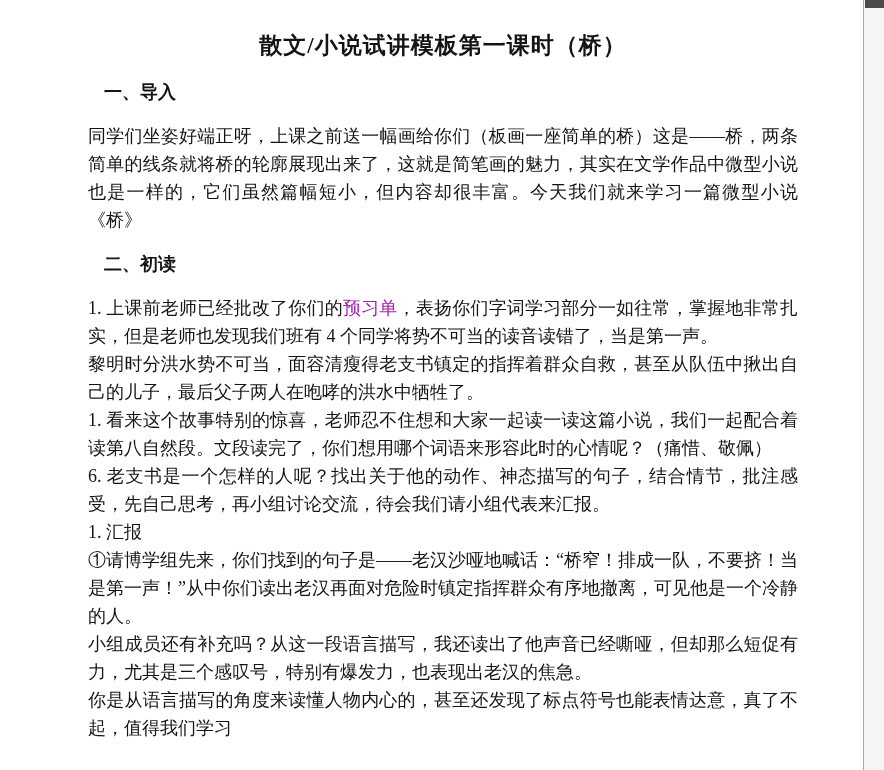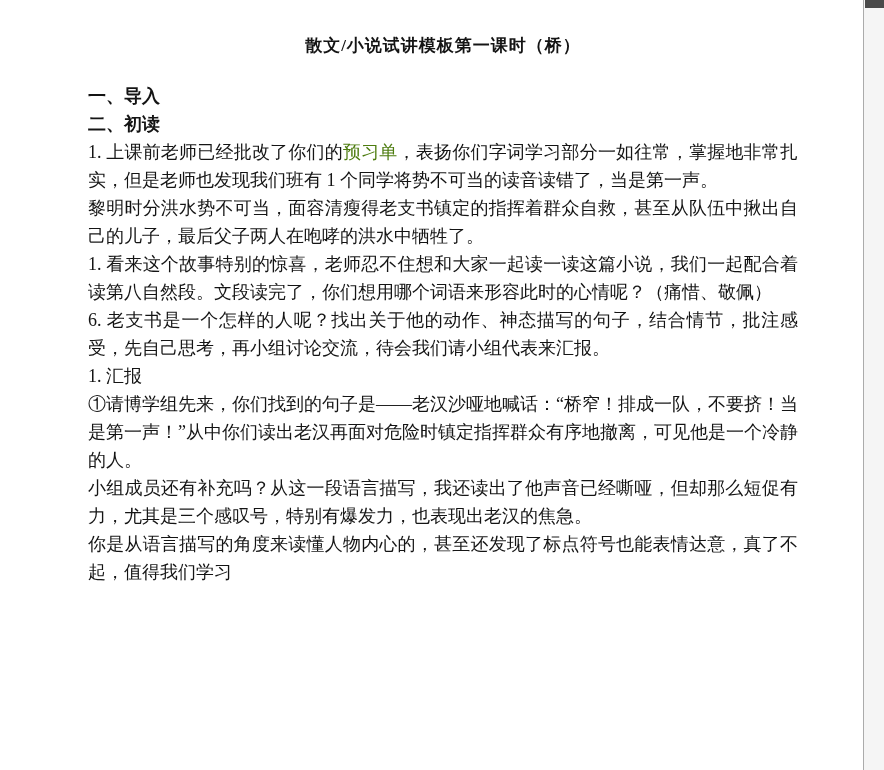--- a/index.html
+++ b/index.html
@@ -21,42 +21,42 @@
     background: #ffffff;
     overflow: hidden;
   }
   .content {
     position: absolute;
     left: 88px;
     top: 30px;
     width: 710px;
   }
   .title {
-    font-size: 17px;
+    font-size: 23px;
     font-weight: bold;
     text-align: center;
-    margin: 0 0 20px 0;
+    margin: 0 0 14px 0;
     letter-spacing: 1px;
     line-height: 32px;
   }
   .sec-heading {
     font-size: 18px;
     font-weight: bold;
-    margin: 0;
+    margin: 16px;
     line-height: 28px;
   }
   .para {
     font-size: 18px;
     margin: 0;
     line-height: 28px;
     text-align: justify;
     word-break: break-all;
   }
   .red-text {
-    color: #4d7c0f;
+    color: #a21caf;
   }
   .scrollbar {
     position: absolute;
     right: 0;
     top: 0;
     width: 21px;
     height: 770px;
     background: #f5f5f5;
     border-left: 1px solid #ababab;
     box-sizing: border-box;
@@ -72,23 +72,24 @@
 </style>
 </head>
 <body>
 
 <div class="doc-page">
   <div class="content">
 
     <h1 class="title">散文/小说试讲模板第一课时（桥）</h1>
 
     <h2 class="sec-heading">一、导入</h2>
+    <p class="para">同学们坐姿好端正呀，上课之前送一幅画给你们（板画一座简单的桥）这是——桥，两条简单的线条就将桥的轮廓展现出来了，这就是简笔画的魅力，其实在文学作品中微型小说也是一样的，它们虽然篇幅短小，但内容却很丰富。今天我们就来学习一篇微型小说《桥》</p>
 
     <h2 class="sec-heading">二、初读</h2>
-    <p class="para"><span>1.  上课前老师已经批改了你们的</span><span class="red-text">预习单</span><span>，表扬你们字词学习部分一如往常，掌握地非常扎实，但是老师也发现我们班有 1 个同学将势不可当的读音读错了，当是第一声。</span></p>
+    <p class="para"><span>1.  上课前老师已经批改了你们的</span><span class="red-text">预习单</span><span>，表扬你们字词学习部分一如往常，掌握地非常扎实，但是老师也发现我们班有 4 个同学将势不可当的读音读错了，当是第一声。</span></p>
     <p class="para">黎明时分洪水势不可当，面容清瘦得老支书镇定的指挥着群众自救，甚至从队伍中揪出自己的儿子，最后父子两人在咆哮的洪水中牺牲了。</p>
 
     <p class="para">1.  看来这个故事特别的惊喜，老师忍不住想和大家一起读一读这篇小说，我们一起配合着读第八自然段。文段读完了，你们想用哪个词语来形容此时的心情呢？（痛惜、敬佩）</p>
     <p class="para">6.  老支书是一个怎样的人呢？找出关于他的动作、神态描写的句子，结合情节，批注感受，先自己思考，再小组讨论交流，待会我们请小组代表来汇报。</p>
     <p class="para">1.  汇报</p>
     <p class="para">①请博学组先来，你们找到的句子是——老汉沙哑地喊话：“桥窄！排成一队，不要挤！当是第一声！”从中你们读出老汉再面对危险时镇定指挥群众有序地撤离，可见他是一个冷静的人。</p>
     <p class="para">小组成员还有补充吗？从这一段语言描写，我还读出了他声音已经嘶哑，但却那么短促有力，尤其是三个感叹号，特别有爆发力，也表现出老汉的焦急。</p>
     <p class="para">你是从语言描写的角度来读懂人物内心的，甚至还发现了标点符号也能表情达意，真了不起，值得我们学习</p>
 
   </div>

